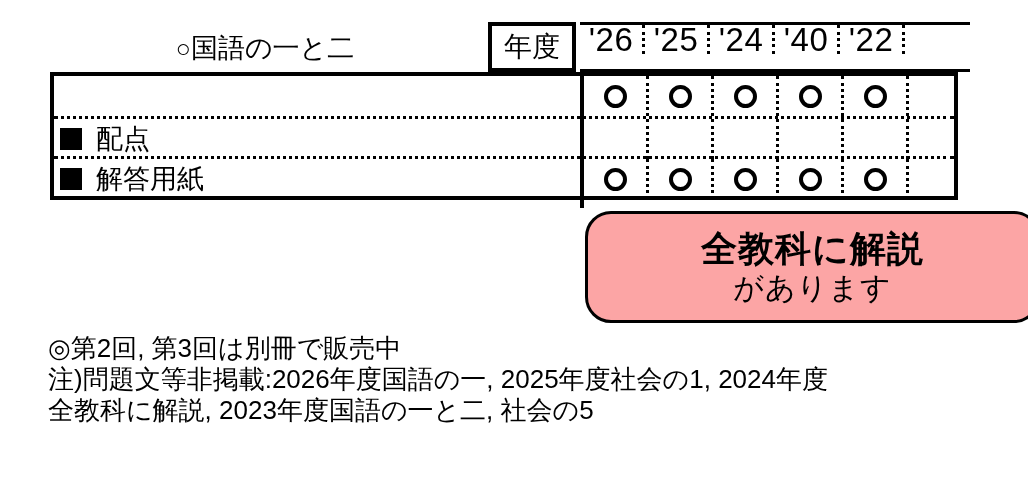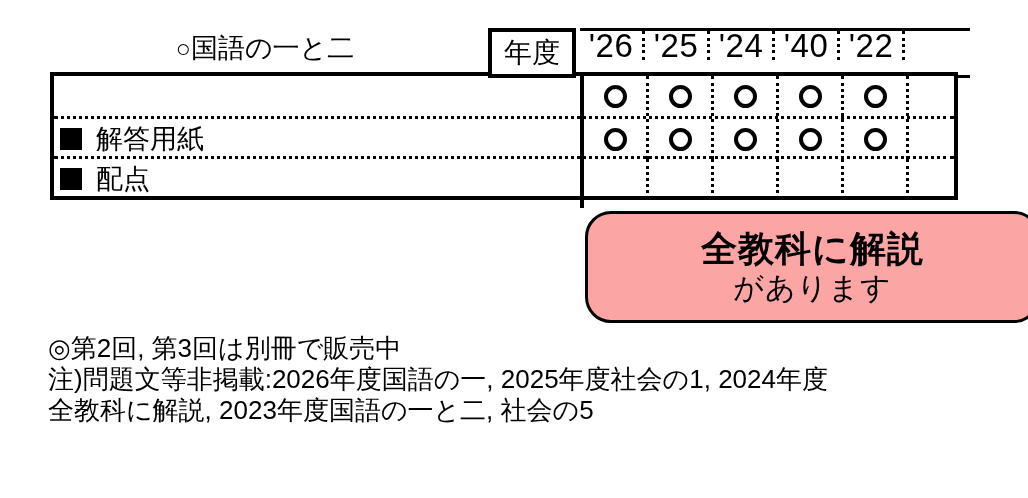--- a/index.html
+++ b/index.html
@@ -107,21 +107,21 @@
     height: 23px;
     border: 4px solid #000;
     border-radius: 50%;
     box-sizing: border-box;
   }
 
   
   #head-strip {
     position: absolute;
     left: 50px;
-    top: 28px;
+    top: 22px;
     width: 908px;
     height: 50px;
   }
   #year-box {
     position: absolute;
     left: 438px;
     top: 0;
     width: 88px;
     height: 50px;
     border: 4px solid #000;
@@ -240,20 +240,35 @@
       <div class="cell">
           <span class="mark"></span>
         </div>
       <div class="cell">
           <span class="mark"></span>
         </div>
       <div class="cell last"></div>
     </div>
   </div>
 
+  <div class="row r3">
+    <div class="row-label">
+      <span class="sq"></span>
+        <span>配点</span>
+    </div>
+    <div class="cells">
+      <div class="cell"></div>
+      <div class="cell"></div>
+      <div class="cell"></div>
+      <div class="cell"></div>
+      <div class="cell"></div>
+      <div class="cell last"></div>
+    </div>
+  </div>
+
   <div class="row r2">
     <div class="row-label">
       <span class="sq"></span>
         <span>解答用紙</span>
     </div>
     <div class="cells">
       <div class="cell">
           <span class="mark"></span>
         </div>
       <div class="cell">
@@ -264,35 +279,20 @@
         </div>
       <div class="cell">
           <span class="mark"></span>
         </div>
       <div class="cell">
           <span class="mark"></span>
         </div>
       <div class="cell last"></div>
     </div>
   </div>
-
-  <div class="row r3">
-    <div class="row-label">
-      <span class="sq"></span>
-        <span>配点</span>
-    </div>
-    <div class="cells">
-      <div class="cell"></div>
-      <div class="cell"></div>
-      <div class="cell"></div>
-      <div class="cell"></div>
-      <div class="cell"></div>
-      <div class="cell last"></div>
-    </div>
-  </div>
 </div>
 
 <div id="callout">
   <div class="l1">全教科に解説</div>
   <div class="l2">があります</div>
 </div>
 
 <div id="notes">
   <div class="line">◎第2回, 第3回は別冊で販売中</div>
   <div class="line">注)問題文等非掲載:2026年度国語の一, 2025年度社会の1, 2024年度</div>

